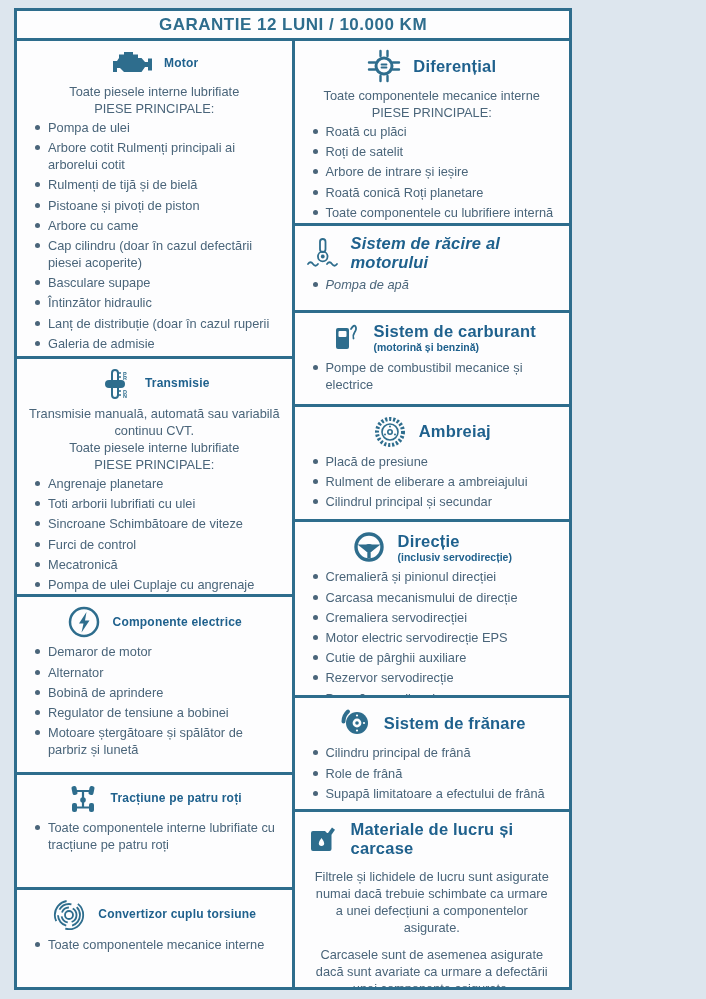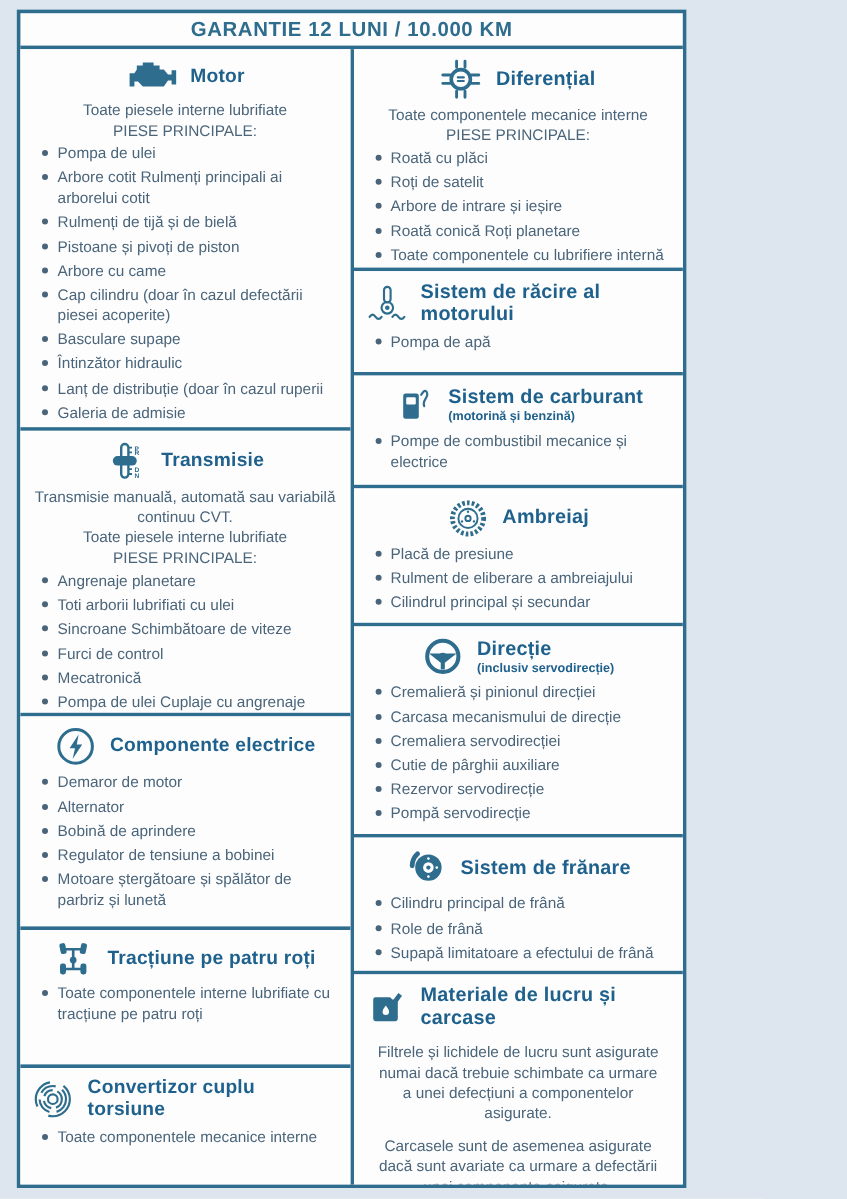--- a/index.html
+++ b/index.html
@@ -48,37 +48,37 @@
     display:flex;align-items:center;justify-content:center;
     gap:12px;margin:3px 0 4px 0;
   }
   .head .icon{flex:0 0 auto;display:flex;align-items:center;}
   .head .icon svg{display:block;}
   .t-wrap{display:flex;flex-direction:column;align-items:flex-start;}
   .title{
     font-weight:bold;color:var(--title);
     font-size:16.5px;letter-spacing:.2px;line-height:1.15;
   }
-  .left .title{font-size:16px;}
+  .left .title{font-size:12px;}
   .subtitle{font-weight:bold;color:var(--title);font-size:10.5px;line-height:1.2;}
   .intro p{text-align:center;}
   ul.blist{list-style:none;margin-top:2px;}
   ul.blist li{
     position:relative;padding-left:17px;margin:0 0 3.2px 4px;
   }
   ul.blist li::before{
     content:"";position:absolute;left:4px;top:6px;
     width:5px;height:5px;border-radius:50%;background:var(--body);
   }
   .subhead{text-align:center;margin:8px 0 2px 0;}
   .paras p{text-align:center;margin:10px 6px 0 6px;}
   
   .h327{flex:327 1 0;} .h242{flex:242 1 0;} .h177{flex:177 1 0;}
   .h110{flex:110 1 0;} .h94{flex:94 1 0;}
-  .h190{flex:190 1 0;} .h82{flex:82 1 0;} .h90{flex:90 1 0;}
+  .h190{flex:190 1 0;} .h82{flex:82 1 0;font-style:italic;} .h90{flex:90 1 0;}
   .h114{flex:114 1 0;} .h180{flex:180 1 0;} .h112{flex:112 1 0;} .h182{flex:182 1 0;}
 </style>
 </head>
 <body>
 
 <div class="frame">
 
   <div class="hdr">
     <h1>GARANTIE 12 LUNI / 10.000 KM</h1>
   </div>
@@ -299,20 +299,21 @@
           </span>
           <div class="t-wrap">
             <span class="title">Direcție</span>
             <span class="subtitle">(inclusiv servodirecție)</span>
           </div>
         </div>
         <ul class="blist">
             <li>Cremalieră și pinionul direcției</li>
             <li>Carcasa mecanismului de direcție</li>
             <li>Cremaliera servodirecției</li>
+            <li>Motor electric servodirecție EPS</li>
             <li>Cutie de pârghii auxiliare</li>
             <li>Rezervor servodirecție</li>
             <li>Pompă servodirecție</li>
           </ul>
       </section>
 
       <section class="box h112">
         <div class="head">
           <span class="icon">
             <svg width="34" height="34" viewBox="0 0 34 34" fill="none">

